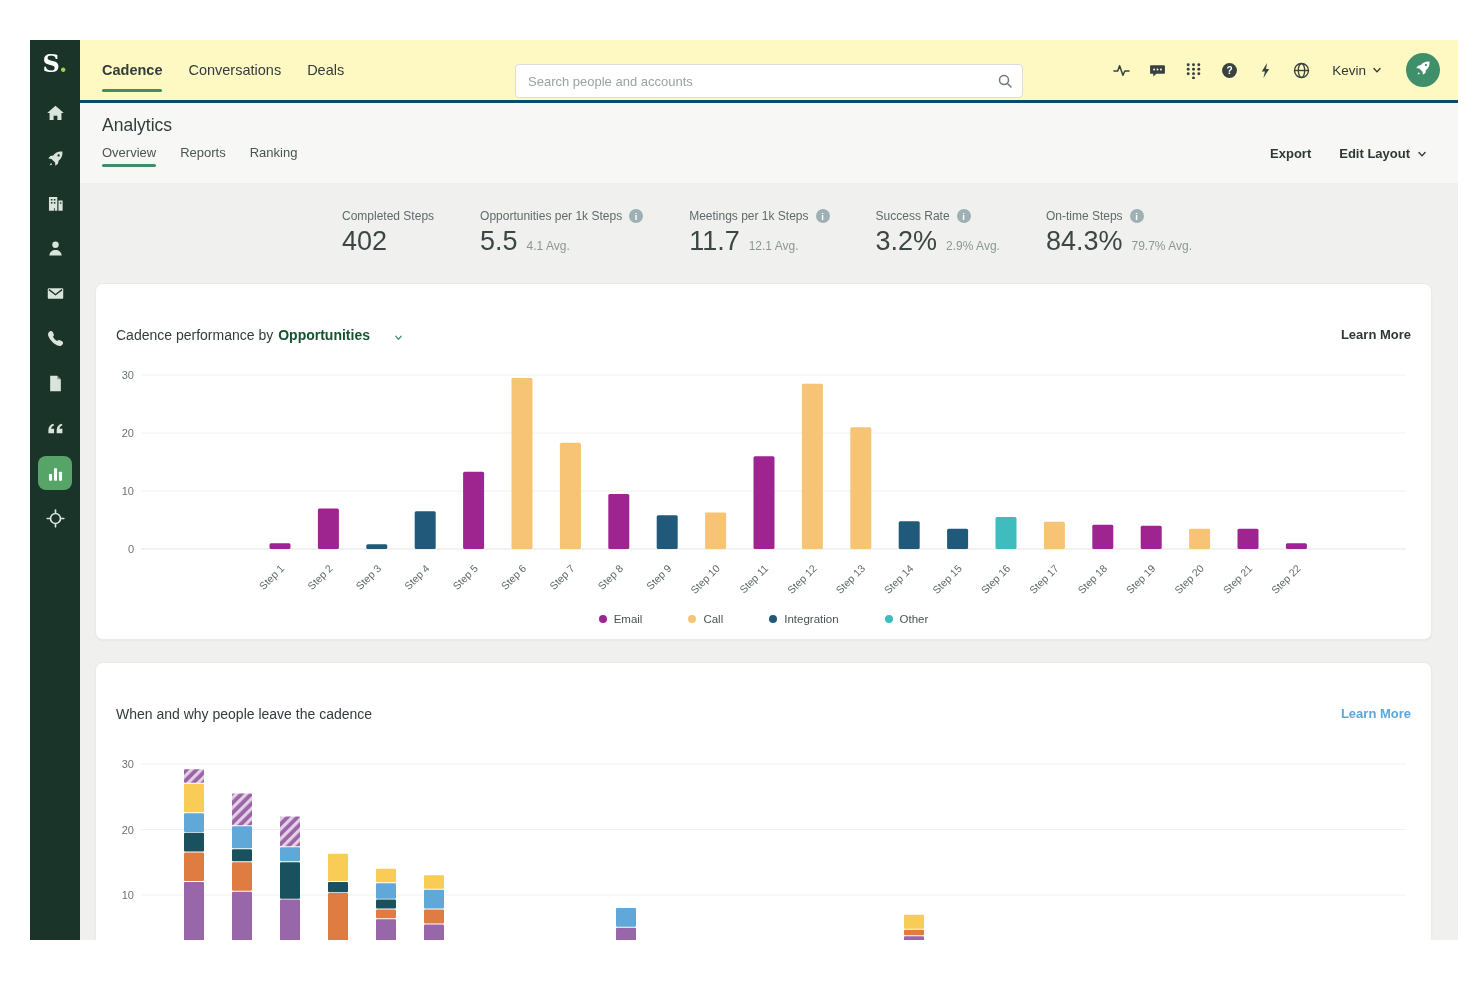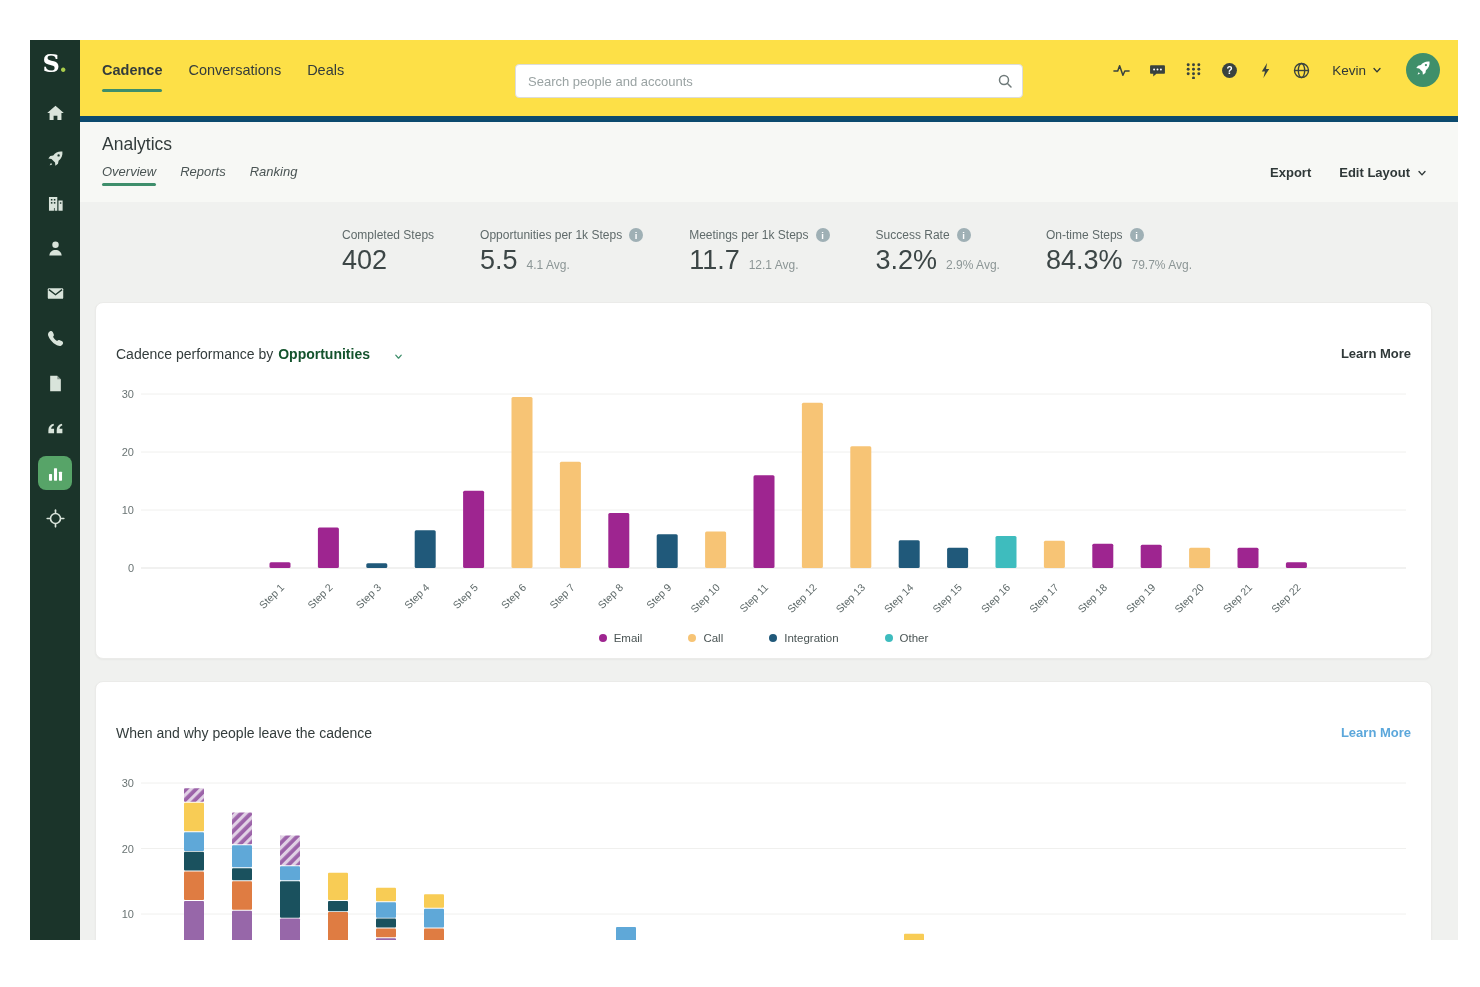--- a/index.html
+++ b/index.html
@@ -13,22 +13,22 @@
   .logo{margin:12px 0 20px;font-family:"DejaVu Serif",serif;font-size:24px;font-weight:700;color:#fff;line-height:1;}
   .logo .dot{color:#A9CC4B;}
   .side-item{width:34px;height:34px;border-radius:8px;display:flex;align-items:center;justify-content:center;
              margin-bottom:11px;color:#D9E4DB;cursor:pointer;}
   .side-item.active{background:#57A468;color:#fff;}
   .side-item svg{width:19px;height:19px;display:block;}
 
   
   .main{flex:1;display:flex;flex-direction:column;min-width:0;}
 
-  .topbar{height:60px;flex-shrink:0;background:#fde047;border-bottom:6px solid #0c4a6e;
-          display:flex;align-items:center;padding:0 18px 16px 22px;position:relative;}
+  .topbar{height:60px;flex-shrink:0;background:#fef9c3;border-bottom:3px solid #0c4a6e;
+          display:flex;align-items:center;padding:0 18px 0 22px;position:relative;}
   .nav-tabs{display:flex;gap:26px;}
   .nav-tab{font-size:14.5px;color:#333C3C;position:relative;cursor:pointer;white-space:nowrap;}
   .nav-tab.active{font-weight:700;}
   .nav-tab.active::after{content:"";position:absolute;left:0;right:0;bottom:-14px;height:3px;background:#3E8E6B;border-radius:2px;}
   .search-wrap{position:absolute;left:435px;top:24px;width:508px;height:34px;}
   .search-wrap input{width:100%;height:100%;box-sizing:border-box;border:1px solid #DCDCDA;border-radius:4px;
           padding:0 34px 0 12px;font-size:13px;color:#333C3C;font-family:"Liberation Sans",sans-serif;outline:none;background:#fff;}
   .search-wrap input::placeholder{color:#9AA3A3;}
   .search-wrap .icon{position:absolute;right:10px;top:9px;width:16px;height:16px;color:#6F7A7A;}
   .top-actions{margin-left:auto;display:flex;align-items:center;gap:19px;}
@@ -37,21 +37,21 @@
   .user{display:flex;align-items:center;gap:5px;font-size:13.5px;color:#2F3838;cursor:pointer;margin-left:3px;}
   .user .chev{width:12px;height:12px;color:#2F3838;}
   .avatar{width:34px;height:34px;border-radius:50%;background:#3F8F6A;display:flex;align-items:center;
           justify-content:center;margin-left:4px;cursor:pointer;}
   .avatar svg{width:18px;height:18px;}
 
   
   .subheader{background:#F7F8F5;padding:12px 30px 16px 22px;position:relative;flex-shrink:0;}
   .page-title{font-size:17.5px;color:#333C3C;}
   .page-tabs{display:flex;gap:24px;margin-top:9px;}
-  .page-tab{font-size:13px;color:#4A5454;padding-bottom:7px;position:relative;cursor:pointer;font-style:italic;}
+  .page-tab{font-size:13px;color:#4A5454;padding-bottom:7px;position:relative;cursor:pointer;}
   .page-tab.active::after{content:"";position:absolute;left:0;right:0;bottom:0;height:3px;background:#3E8E6B;border-radius:2px;}
   .filter-row{display:flex;gap:10px;margin-top:11px;}
   .btn-green{background:#44705A;color:#fff;font-size:12.5px;font-weight:700;padding:0 14px;height:29px;
              border-radius:4px;display:flex;align-items:center;gap:8px;border:none;cursor:pointer;
              font-family:"Liberation Sans",sans-serif;}
   .btn-green .chev{width:11px;height:11px;color:#fff;}
   .header-actions{position:absolute;right:30px;bottom:22px;display:flex;gap:28px;align-items:center;}
   .action-link{font-size:13px;color:#2F3838;font-weight:600;cursor:pointer;display:flex;align-items:center;gap:6px;}
   .action-link .chev{width:12px;height:12px;}
 

